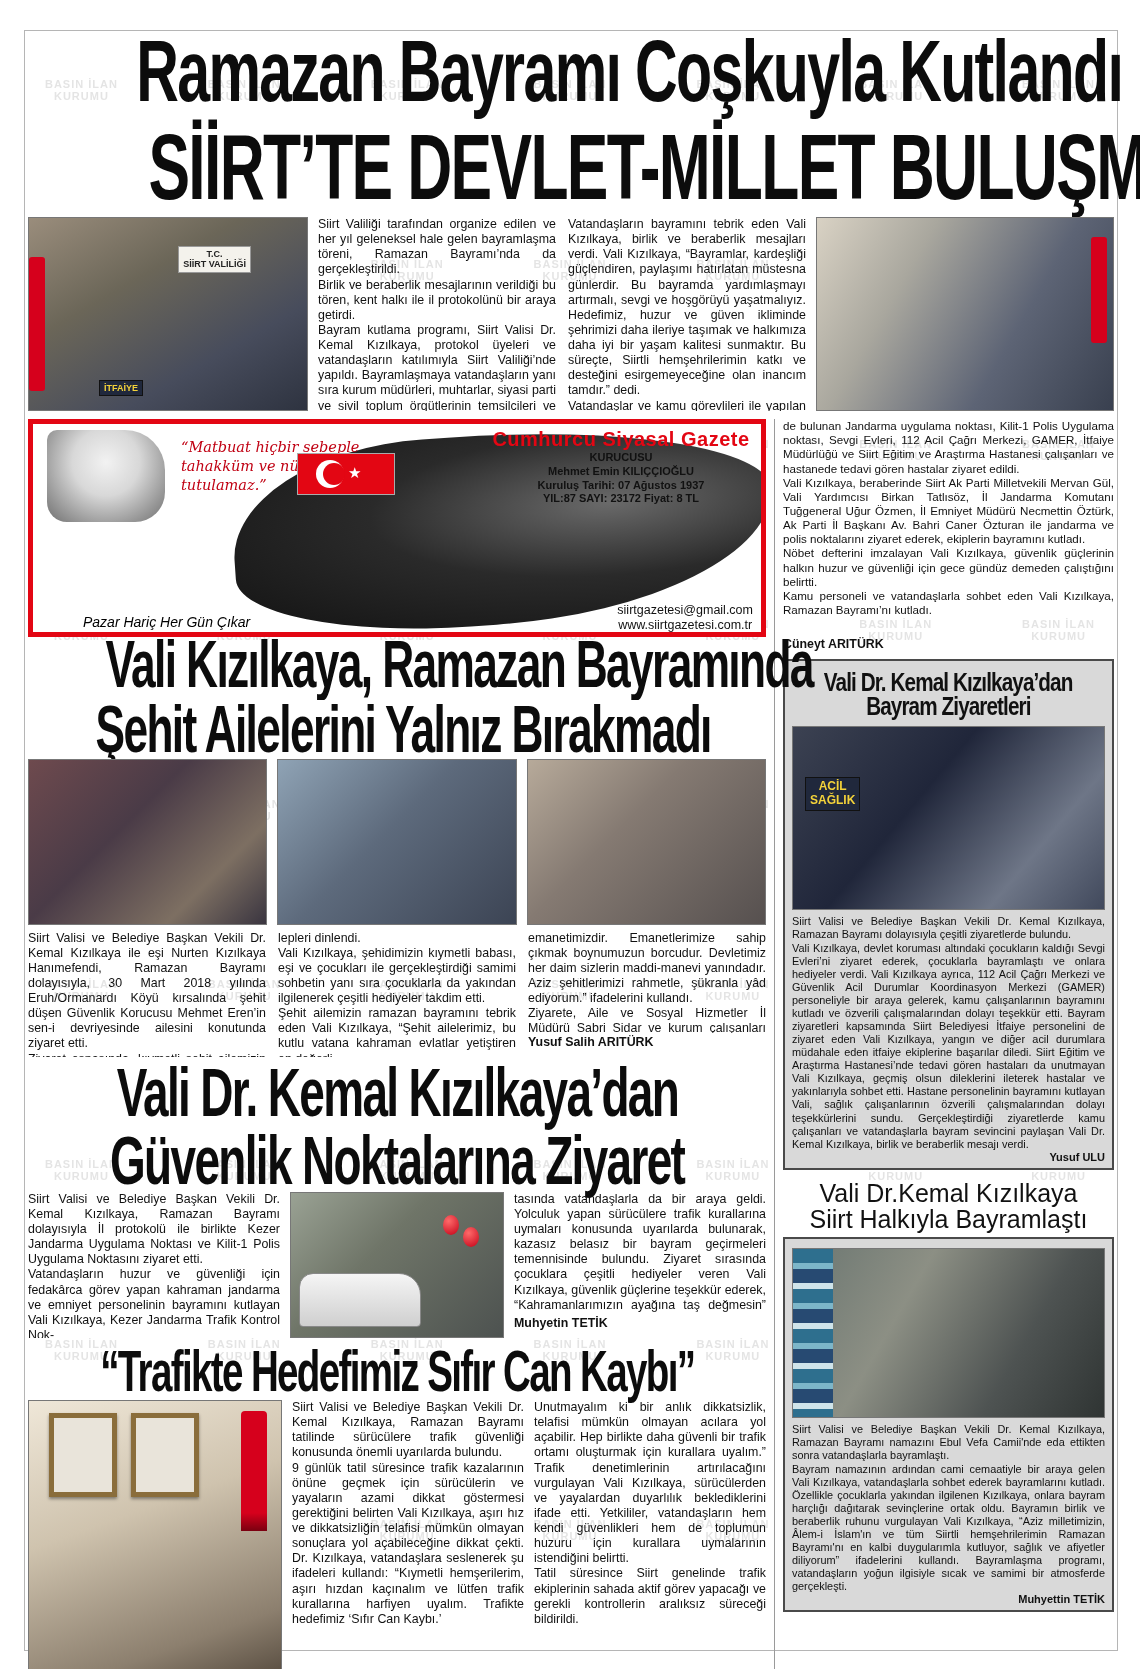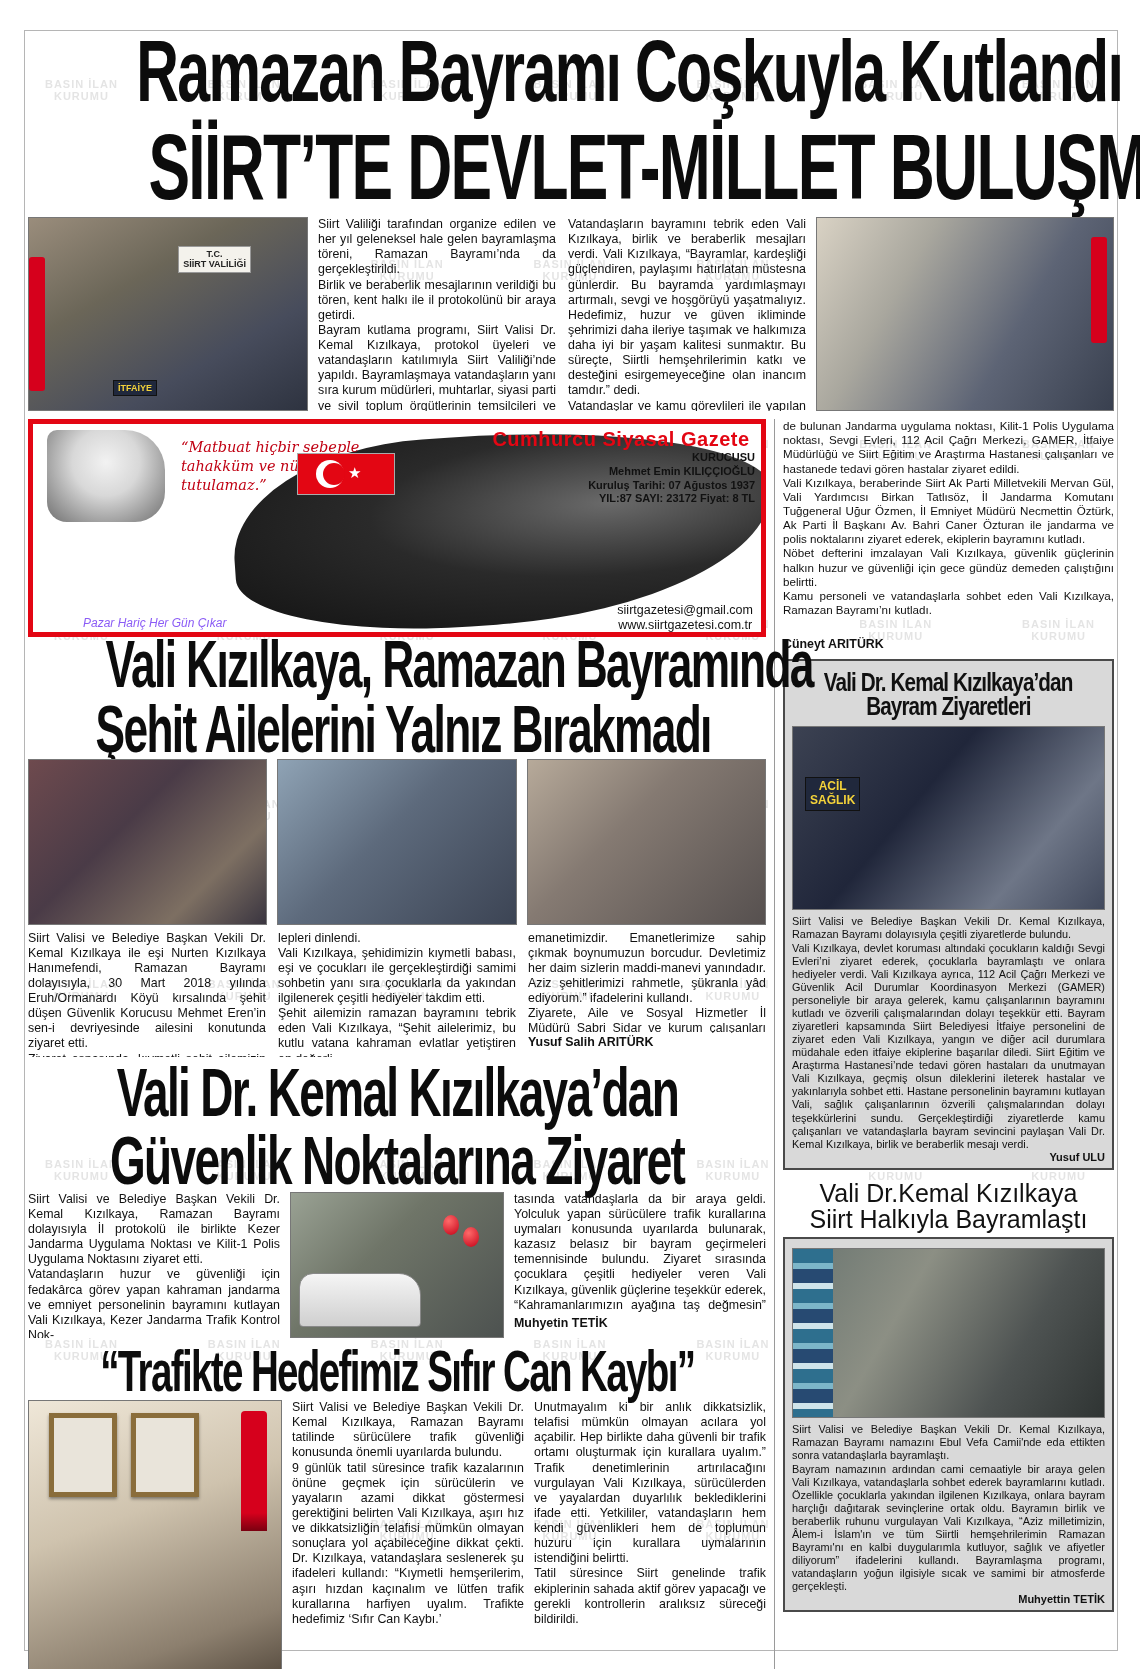--- a/index.html
+++ b/index.html
@@ -45,26 +45,26 @@
       background:radial-gradient(circle at 50% 35%,#f2f2f2 0%,#d8d8d8 40%,#9a9a9a 75%,#6f6f6f 100%);
       border-radius:10px 40px 30px 20px;}
   .mh-quote{position:absolute;left:148px;top:14px;width:230px;color:#c00012;
       font-family:"DejaVu Serif",serif;font-style:italic;font-size:14.5px;line-height:1.3;}
   .mh-flag{position:absolute;left:265px;top:30px;width:96px;height:40px;background:#e30613;box-shadow:0 0 0 1px #aaa;}
   .mh-flag .c1{position:absolute;left:18px;top:6px;width:28px;height:28px;border-radius:50%;background:#fff;}
   .mh-flag .c2{position:absolute;left:25px;top:9px;width:22px;height:22px;border-radius:50%;background:#e30613;}
   .mh-flag .star{position:absolute;left:50px;top:10px;color:#fff;font-size:15px;}
   .mh-info{position:absolute;right:6px;top:4px;width:268px;text-align:center;}
   .mh-type{color:#e30613;font-weight:bold;font-size:20px;letter-spacing:.5px;}
-  .mh-small{font-size:11px;font-weight:bold;line-height:1.25;text-align:right;}
+  .mh-small{font-size:11px;font-weight:bold;line-height:1.25;}
   .mh-logo{position:absolute;left:0;right:0;top:58px;text-align:center;
       font-family:"DejaVu Serif",serif;font-weight:bold;font-style:italic;font-size:150px;line-height:1;
       color:#d6001c;-webkit-text-stroke:4px #111;paint-order:stroke fill;
       text-shadow:3px 3px 0 #111,-3px -3px 0 #111,3px -3px 0 #111,-3px 3px 0 #111,0 5px 2px rgba(0,0,0,.6);}
-  .mh-bottom-left{position:absolute;left:50px;bottom:2px;font-style:italic;font-size:12px;color:#8b5cf6;}
+  .mh-bottom-left{position:absolute;left:50px;bottom:2px;font-style:italic;font-size:14px;color:#000000;}
   .mh-bottom-right{position:absolute;right:8px;bottom:0;text-align:center;font-size:12.5px;line-height:1.15;color:#111;}
   .dateline{font-weight:bold;font-size:14px;margin:3px 0 0 28px;}
   
   .photos3{display:flex;gap:10px;margin-top:4px;height:166px;}
   .photos3 .photo{flex:1;}
   .cols3{display:flex;gap:12px;margin-top:6px;height:126px;}
   .cols3 .col{flex:1;}
   .art3{display:flex;gap:10px;margin-top:4px;height:146px;}
   .art3 .col{flex:1;}
   .art3 .photo{width:212px;}
@@ -232,21 +232,21 @@
     </div>
     <div class="hl hl2">
       <span class="cond">SİİRT’TE DEVLET-MİLLET BULUŞMASI</span>
     </div>
 
     <div class="row1">
       <div class="photo" style="width:278px;background:linear-gradient(150deg,#9a8d7c 0%,#6b6658 35%,#474c5c 70%,#2e3340 100%);">
         <div class="flagbar"></div>
         <div class="chip" style="right:56px;top:28px;">T.C.
 SİİRT VALİLİĞİ</div>
-        <div class="chip dark" style="left:84px;bottom:14px;text-align:right;">İTFAİYE</div>
+        <div class="chip dark" style="left:70px;bottom:14px;text-align:right;">İTFAİYE</div>
       </div>
       <div class="cols">
         <div class="col body-text">Siirt Valiliği tarafından organize edilen ve her yıl geleneksel hale gelen bayramlaşma töreni, Ramazan Bayramı’nda da gerçekleştirildi.
 Birlik ve beraberlik mesajlarının verildiği bu tören, kent halkı ile il protokolünü bir araya getirdi.
 Bayram kutlama programı, Siirt Valisi Dr. Kemal Kızılkaya, protokol üyeleri ve vatandaşların katılımıyla Siirt Valiliği’nde yapıldı. Bayramlaşmaya vatandaşların yanı sıra kurum müdürleri, muhtarlar, siyasi parti ve sivil toplum örgütlerinin temsilcileri ve basın mensupları da katıldı.</div>
         <div class="col body-text">Vatandaşların bayramını tebrik eden Vali Kızılkaya, birlik ve beraberlik mesajları verdi. Vali Kızılkaya, “Bayramlar, kardeşliği güçlendiren, paylaşımı hatırlatan müstesna günlerdir. Bu bayramda yardımlaşmayı artırmalı, sevgi ve hoşgörüyü yaşatmalıyız. Hedefimiz, huzur ve güven ikliminde şehrimizi daha ileriye taşımak ve halkımıza daha iyi bir yaşam kalitesi sunmaktır. Bu süreçte, Siirtli hemşehrilerimin katkı ve desteğini esirgemeyeceğine olan inancım tamdır.” dedi.
 Vatandaşlar ve kamu görevlileri ile yapılan bayramlaşma sonrası, Kezer yerleşkesin-</div>
       </div>
       <div class="photo" style="width:296px;background:linear-gradient(120deg,#d9d2c4 0%,#a9a79e 30%,#5d6475 65%,#39404f 100%);">
         <div class="flagbar" style="left:auto;right:6px;height:55%;top:10%;"></div>

